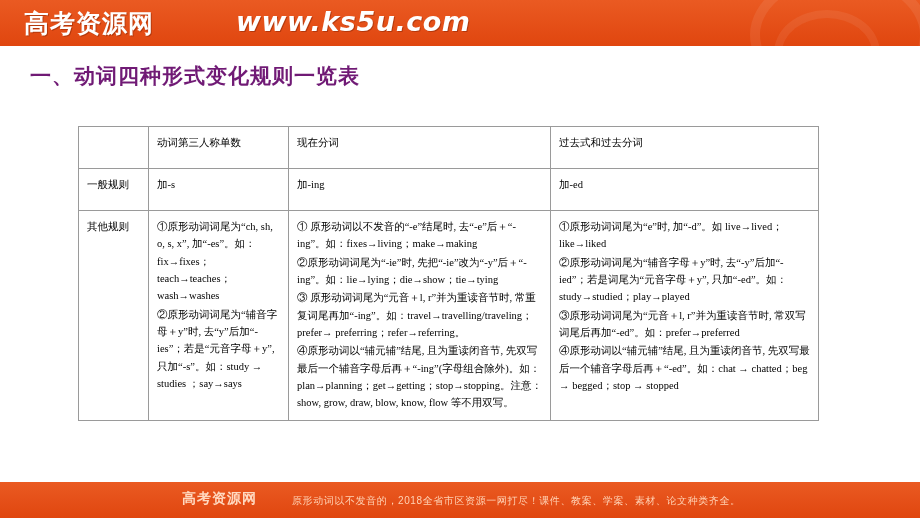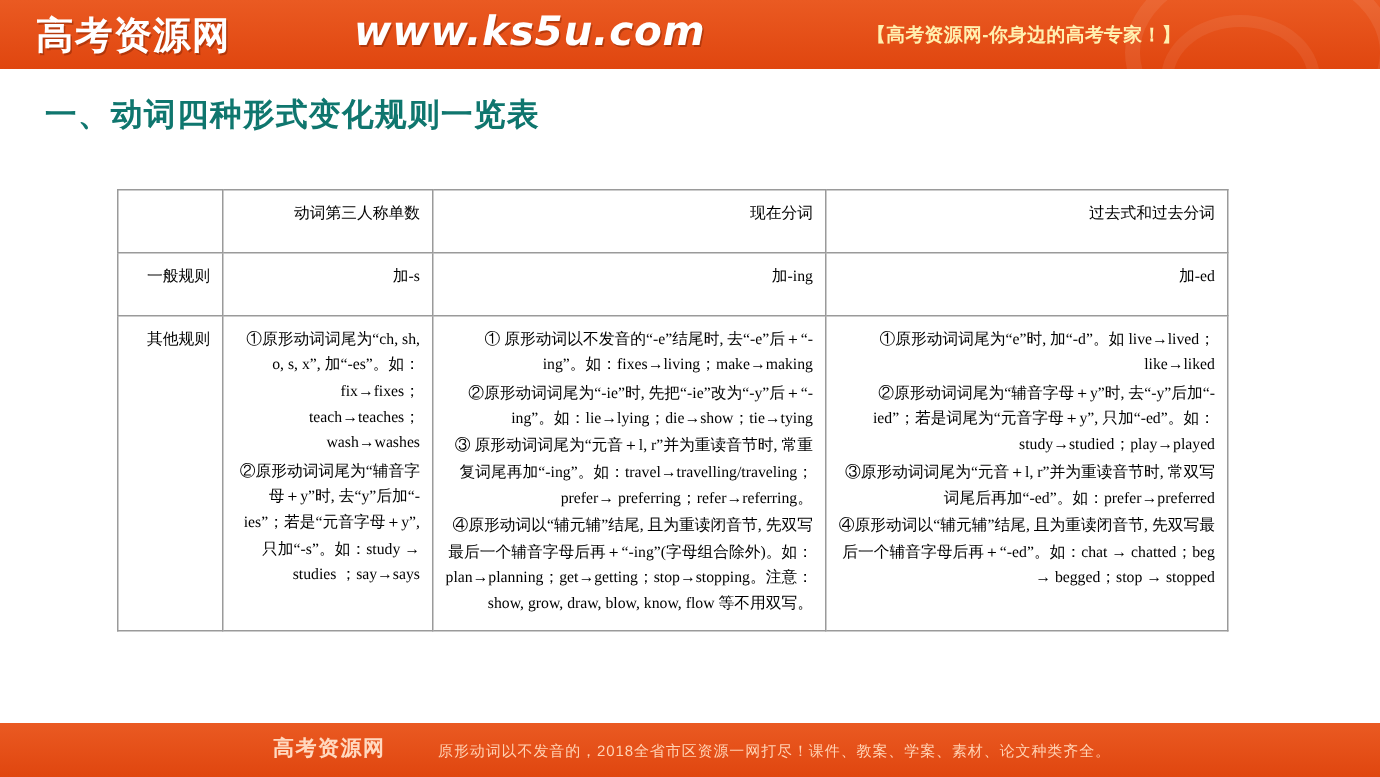--- a/index.html
+++ b/index.html
@@ -85,21 +85,21 @@
   }
 
   
   .doc-title {
     position: absolute;
     left: 30px;
     top: 62px;
     font-family: "DejaVu Sans", sans-serif;
     font-size: 21px;
     font-weight: bold;
-    color: #0f766e;
+    color: #701a75;
     letter-spacing: 1px;
   }
 
   
   .table-wrap {
     position: absolute;
     left: 78px;
     top: 126px;
     width: 740px;
   }
@@ -109,21 +109,21 @@
     table-layout: fixed;
   }
   table.rules td, table.rules th {
     border: 1px solid #9a9a9a;
     vertical-align: top;
     padding: 7px 8px 8px 8px;
     font-family: "Liberation Serif", serif;
     font-size: 10.5px;
     line-height: 1.65;
     color: #000000;
-    text-align: right;
+    text-align: left;
     font-weight: normal;
   }
   .col-label { width: 70px; }
   .col-a { width: 140px; }
   .col-b { width: 262px; }
   .col-c { width: 268px; }
 
   td.label-cell {
     text-align: center;
     vertical-align: middle;
@@ -179,21 +179,20 @@
 </head>
 <body>
 
 <div class="page">
 
   <div class="banner">
     <div class="banner-swirl"></div>
     <div class="banner-swirl2"></div>
     <div class="banner-logo">高考资源网</div>
     <div class="banner-url">www.ks5u.com</div>
-    <div class="banner-tag">【高考资源网-你身边的高考专家！】</div>
   </div>
 
   <div class="doc-title">一、动词四种形式变化规则一览表</div>
 
   <div class="table-wrap">
     <table class="rules">
       <colgroup>
         <col class="col-label">
         <col class="col-a">
         <col class="col-b">

